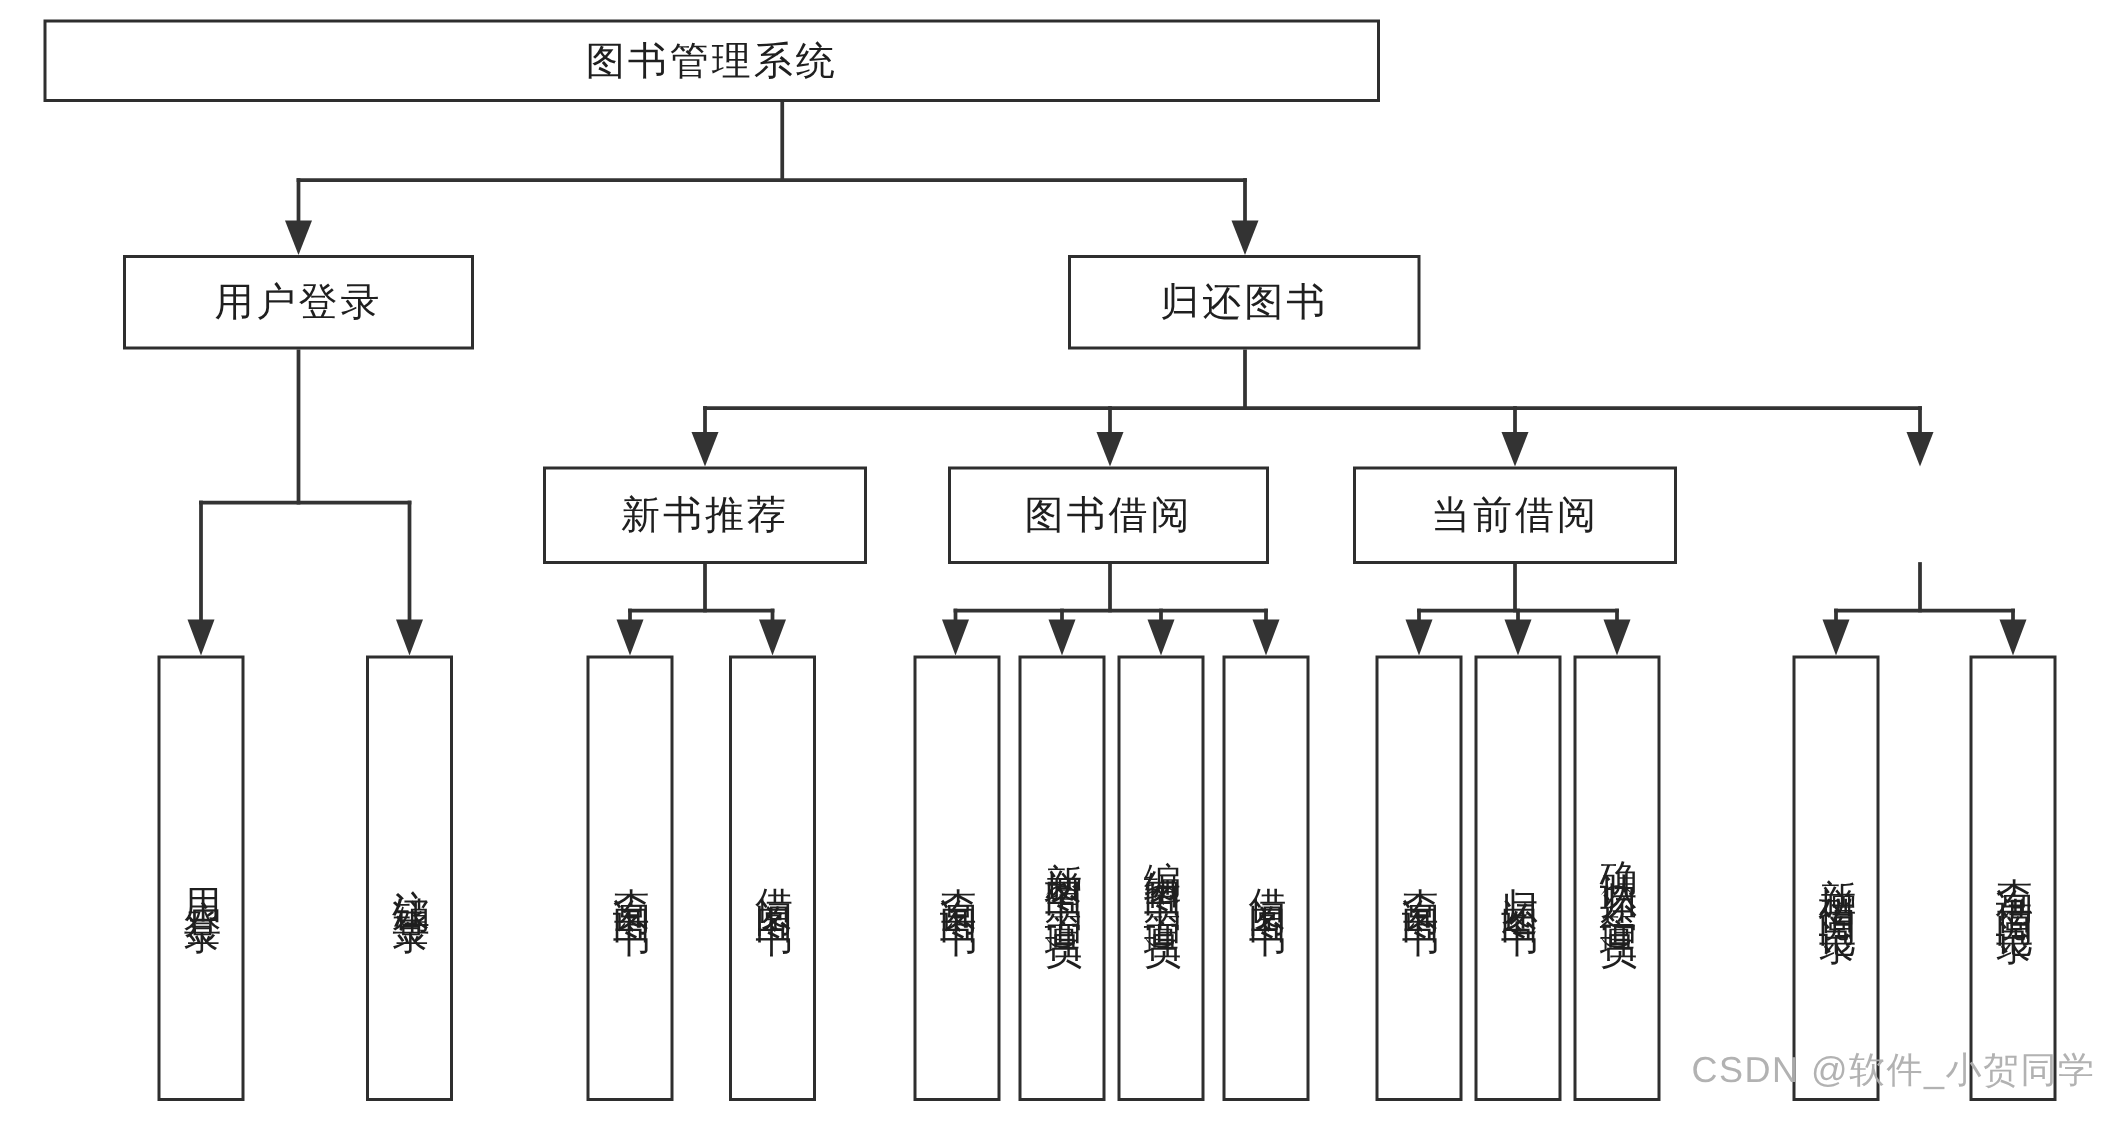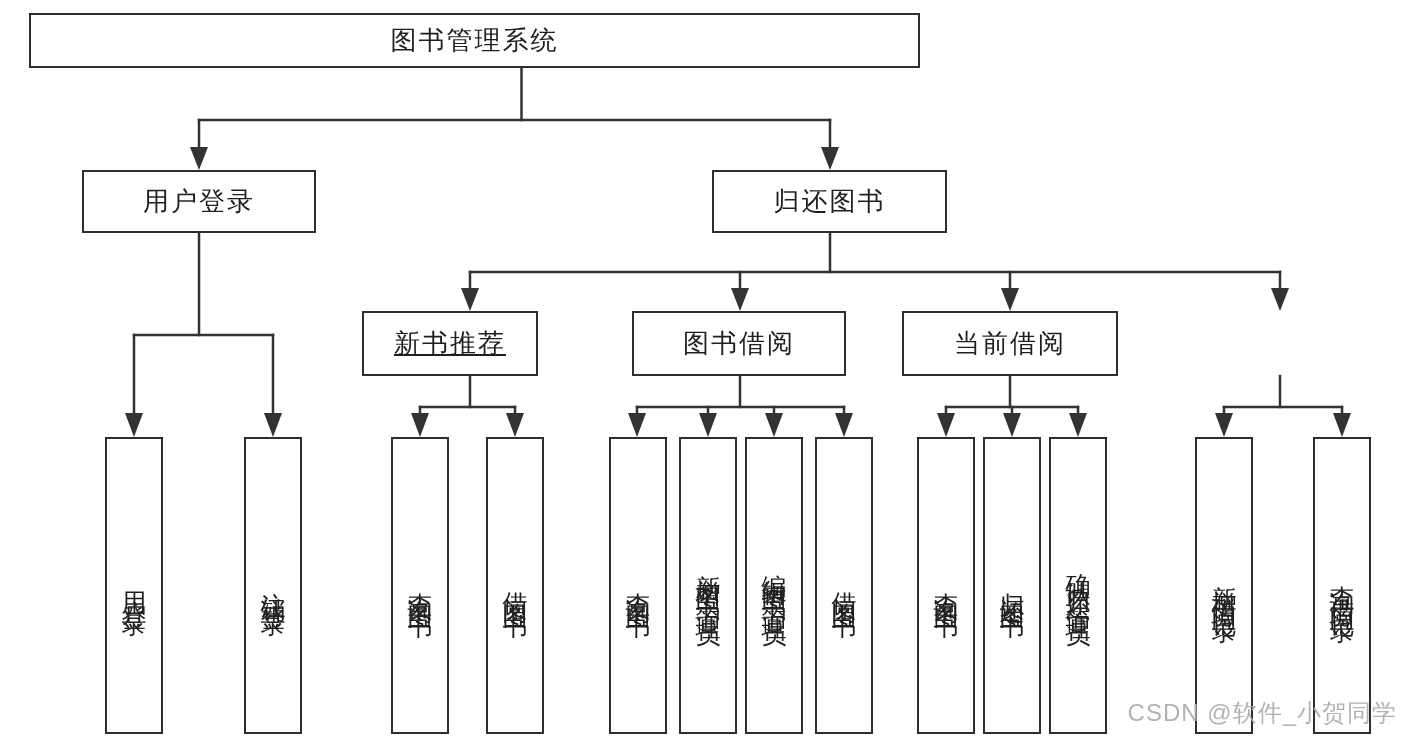--- a/index.html
+++ b/index.html
@@ -142,21 +142,21 @@
     <span>图书管理系统</span>
   </div>
 
   <div class="node" style="left:82px; top:170px; width:234px; height:63px;">
     <span>用户登录</span>
   </div>
   <div class="node" style="left:712px; top:170px; width:235px; height:63px;">
     <span>归还图书</span>
   </div>
 
-  <div class="node" style="left:362px; top:311px; width:176px; height:65px;text-decoration:underline;">
+  <div class="node" style="left:362px; top:311px; width:216px; height:65px;">
     <span>新书推荐</span>
   </div>
   <div class="node" style="left:632px; top:311px; width:214px; height:65px;">
     <span>图书借阅</span>
   </div>
   <div class="node" style="left:902px; top:311px; width:216px; height:65px;">
     <span>当前借阅</span>
   </div>
 
   <div class="node leaf" style="left:105px; top:437px; width:58px; height:297px;">

